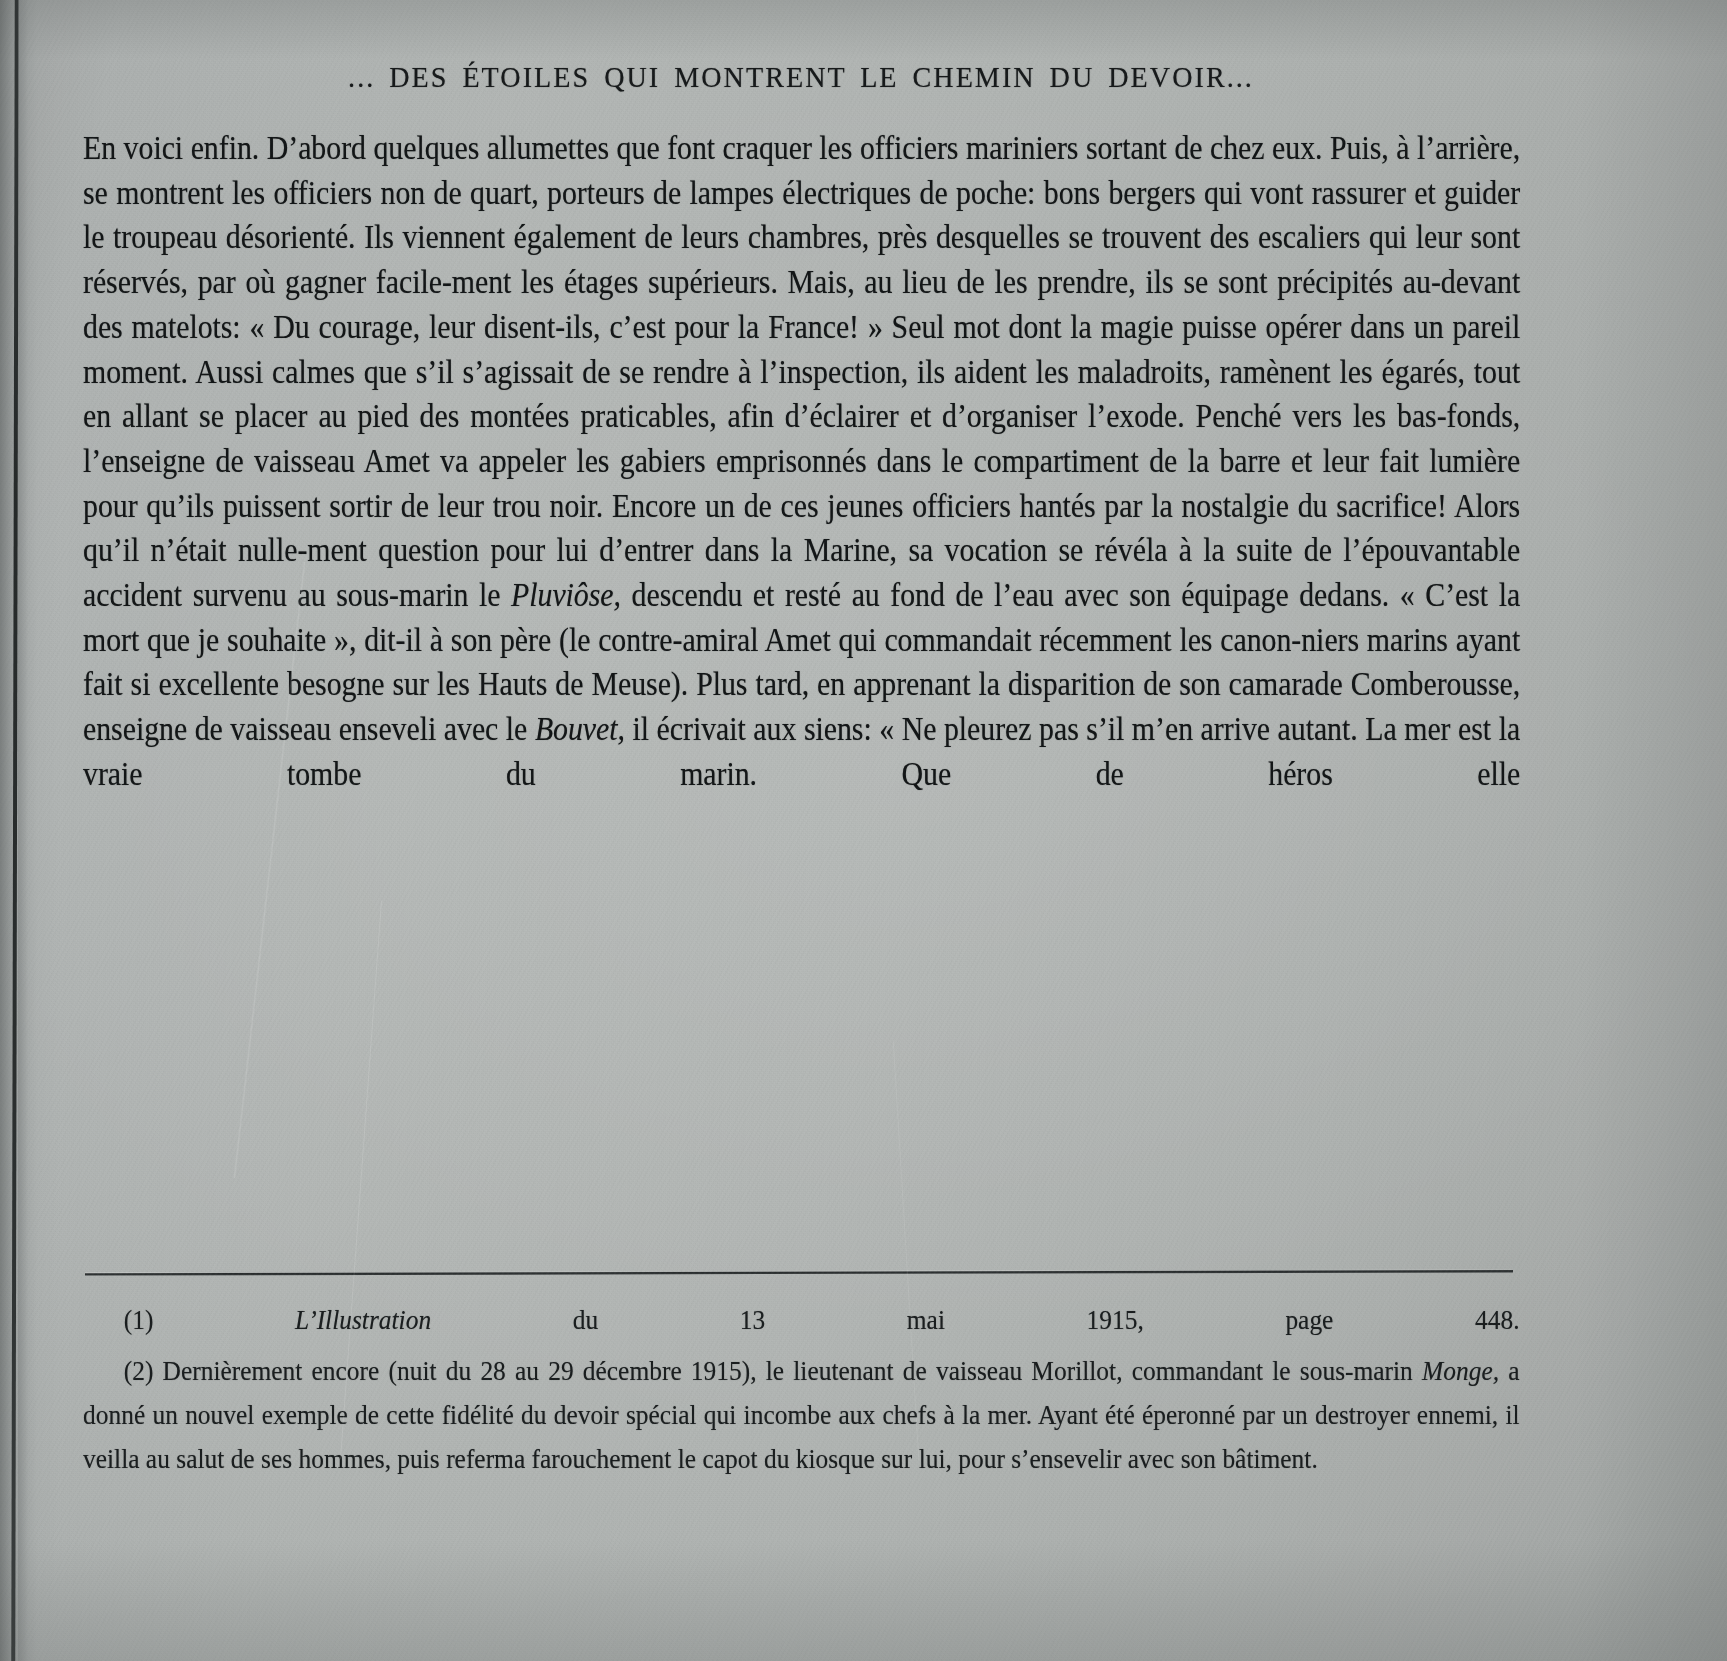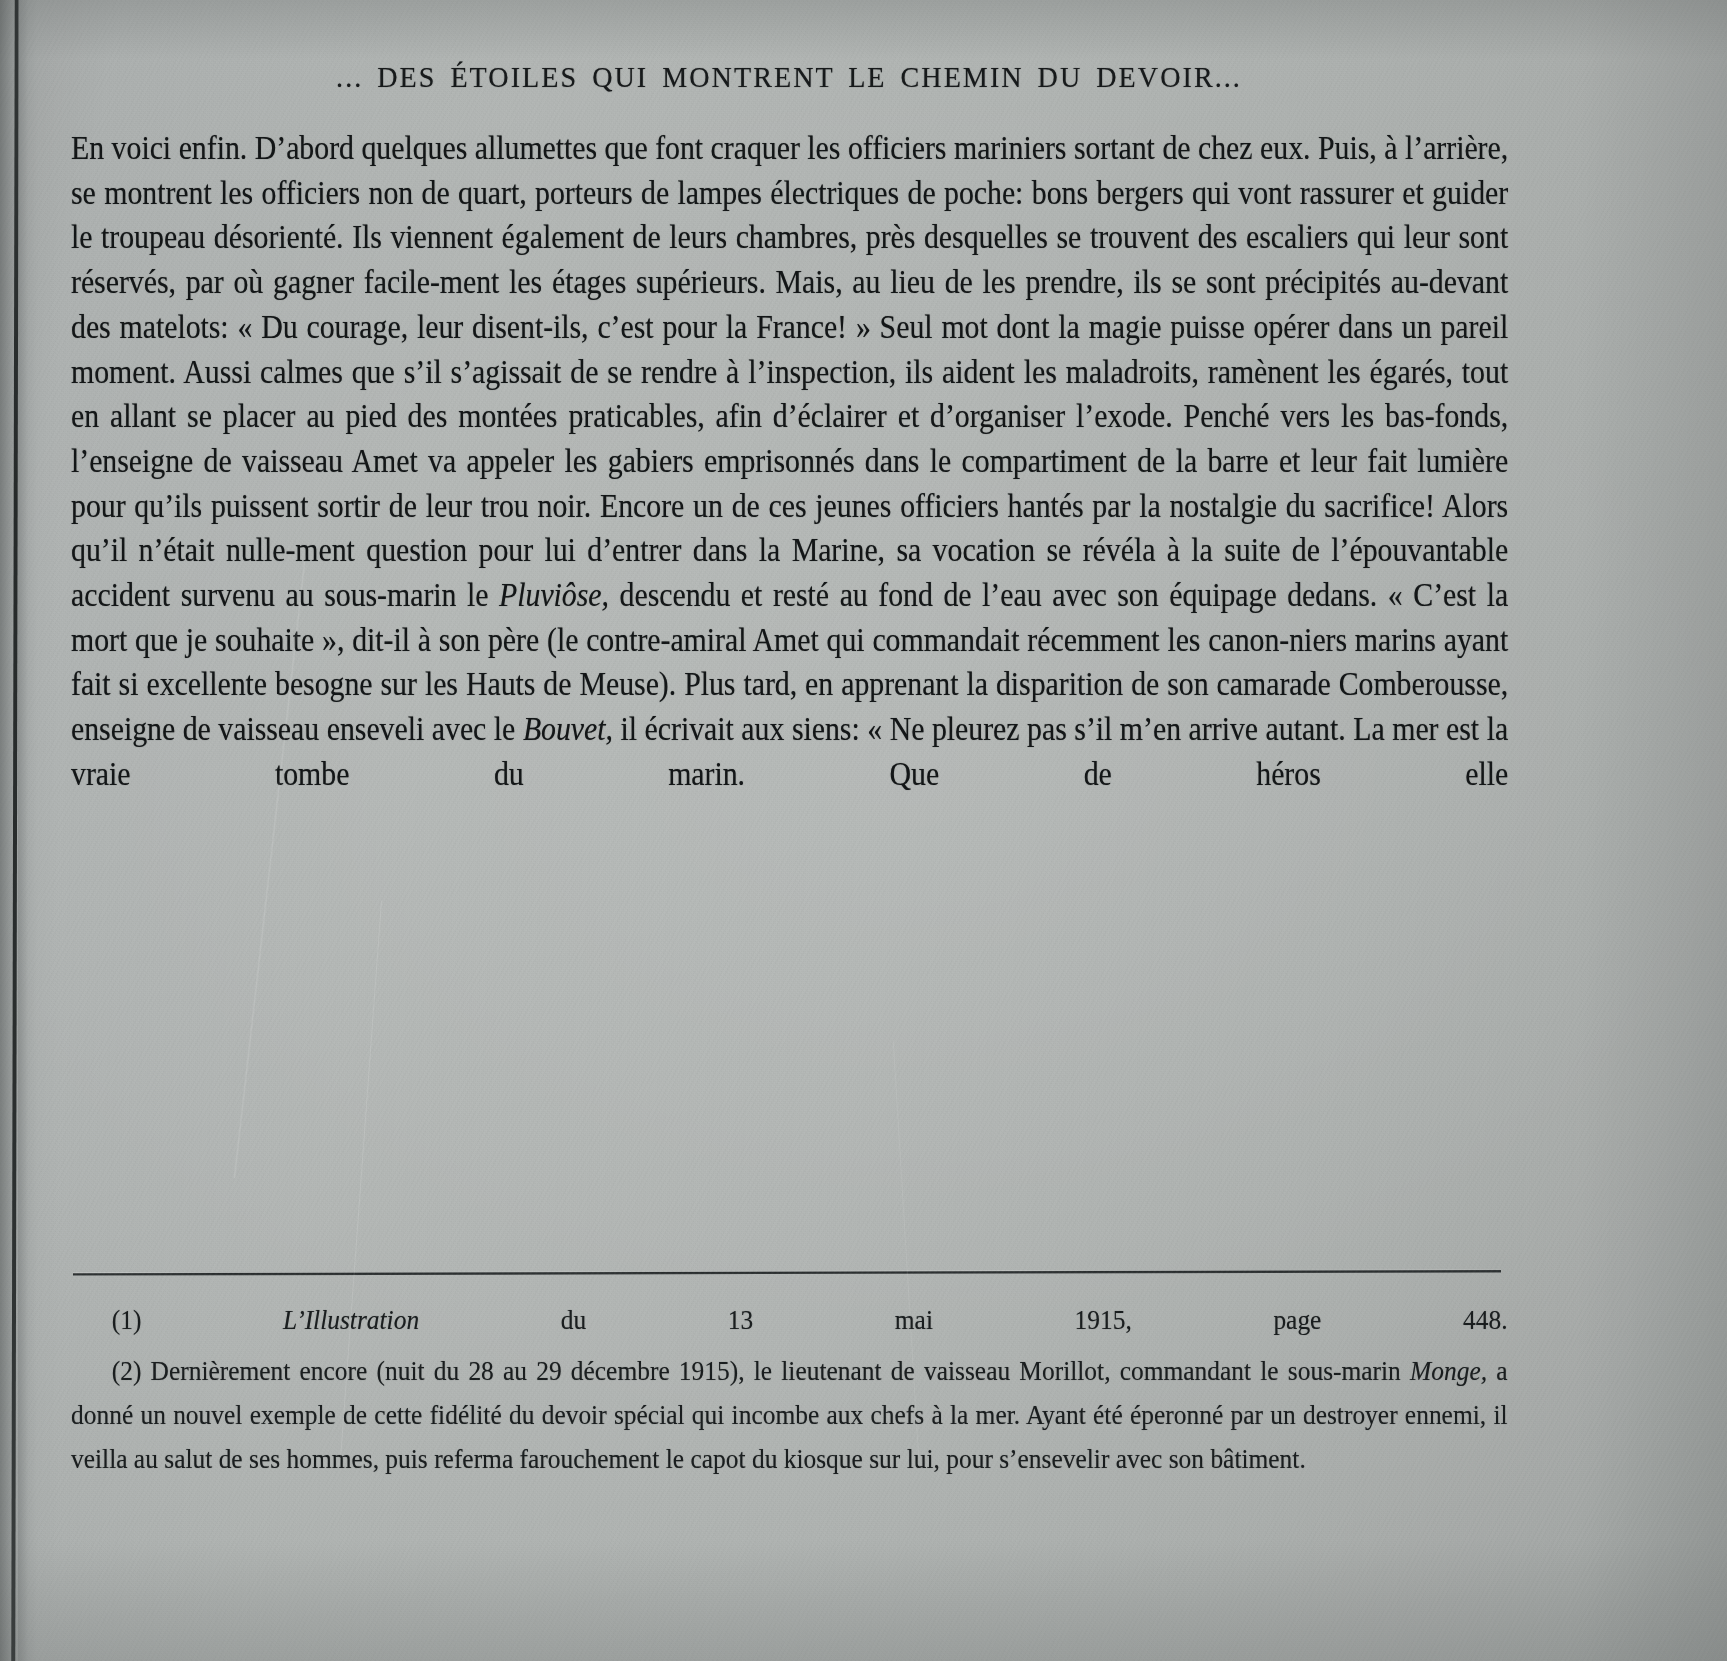--- a/index.html
+++ b/index.html
@@ -109,21 +109,21 @@
   #bottom-shade {
     position: absolute;
     left: 0; right: 0; bottom: 0; height: 120px;
     background: linear-gradient(0deg, rgba(118,122,121,0.32), rgba(0,0,0,0));
     pointer-events: none;
   }
 
   
   #content {
     position: absolute;
-    left: 1px; top: 0;
+    left: 13px; top: 0;
     width: 1712px; height: 1661px;
   }
 
   .running-head {
     position: absolute;
     left: 70px;
     top: 58px;
     width: 1436px;
     text-align: center;
     font-size: 29px;

